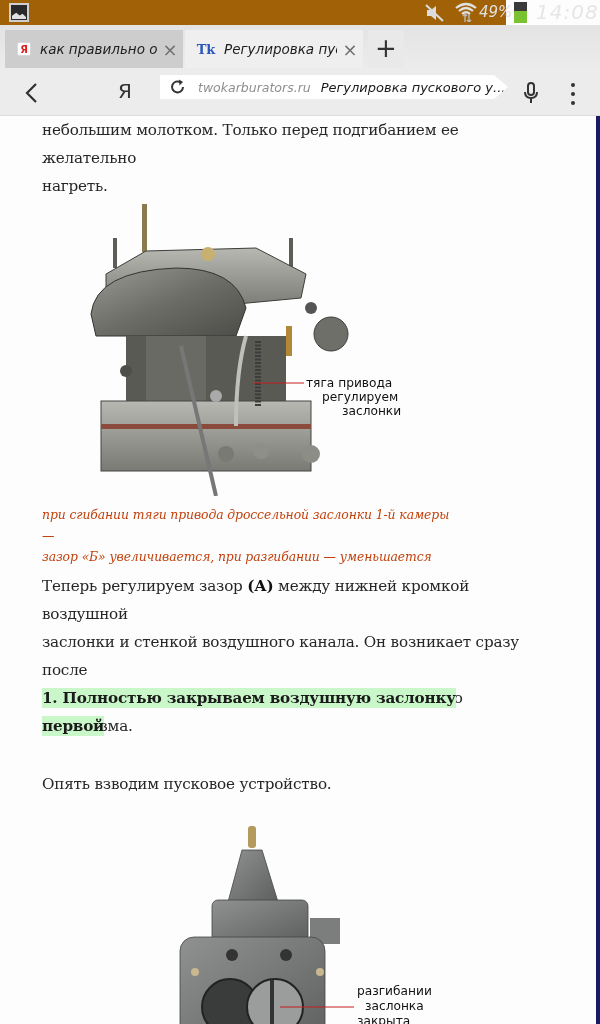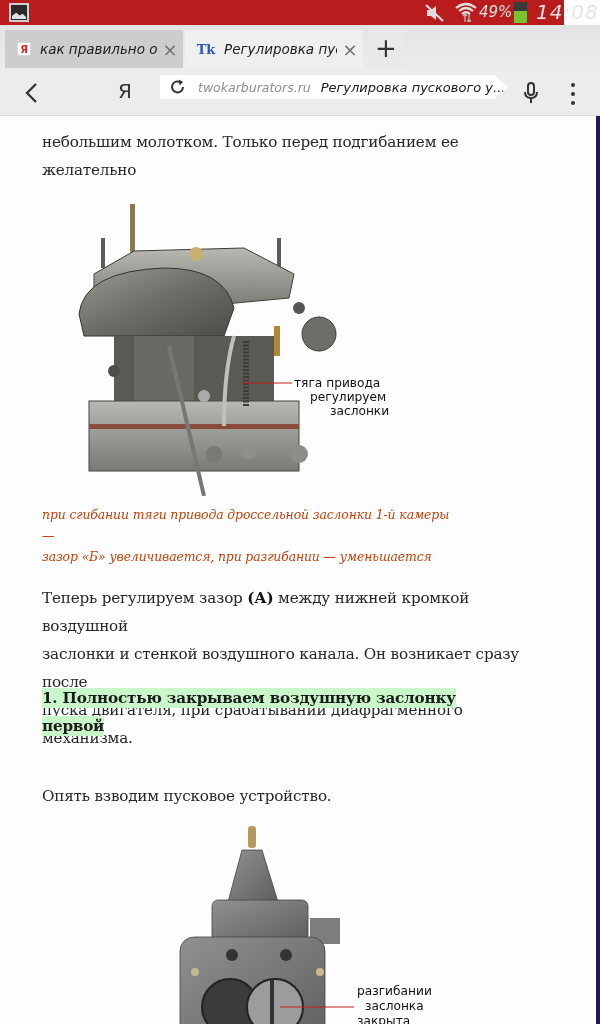--- a/index.html
+++ b/index.html
@@ -1,20 +1,20 @@
 <!DOCTYPE html>
 <html><head>
 <meta charset="utf-8">
 <style>
   * { box-sizing: border-box; margin: 0; padding: 0; }
   html, body { width: 600px; height: 1024px; overflow: hidden; background: #fdfdfd; }
   body { position: relative; font-family: "DejaVu Serif", serif; }
 
   
-  .status-bar { position: absolute; left: 0; top: 0; width: 564px; height: 25px; background: #b91c1c; color: #e8e8e8; }
+  .status-bar { position: absolute; left: 0; top: 0; width: 506px; height: 25px; background: #a16207; color: #e8e8e8; }
   .status-bar .gallery-icon { position: absolute; left: 9px; top: 3px; width: 20px; height: 19px; border: 2px solid #cfcfcf; background: #2a2a2a; overflow: hidden; }
   .status-bar .gallery-icon::after { content: ""; position: absolute; left: 1px; bottom: 1px; width: 14px; height: 7px; background: #e0e0e0; clip-path: polygon(0 100%, 0 55%, 30% 10%, 55% 50%, 75% 25%, 100% 70%, 100% 100%); }
   .status-bar .mute-icon { position: absolute; left: 424px; top: 4px; width: 20px; height: 18px; }
   .status-bar .wifi-icon { position: absolute; left: 455px; top: 2px; width: 22px; height: 20px; }
   .status-bar .battery-pct { position: absolute; left: 479px; top: 3px; font-family: "DejaVu Sans", sans-serif; font-style: italic; font-size: 15px; color: #e0e0e0; }
   .status-bar .battery-icon { position: absolute; left: 514px; top: 2px; width: 13px; height: 21px; background: #3a3a3a; }
   .status-bar .battery-icon .fill { position: absolute; left: 0; bottom: 0; width: 100%; height: 55%; background: #7ac231; }
   .status-bar .clock { position: absolute; left: 536px; top: 0px; font-family: "DejaVu Sans", sans-serif; font-size: 20px; color: #e6e6e6; letter-spacing: 1px; font-style: italic; font-weight: 300; }
 
   
@@ -38,21 +38,21 @@
   .url-field .domain { font-family: "DejaVu Sans", sans-serif; font-style: italic; font-size: 12.5px; color: #8e8e8e; margin-right: 10px; white-space: nowrap; }
   .url-field .page-title { font-family: "DejaVu Sans", sans-serif; font-style: italic; font-size: 13px; color: #1a1a1a; white-space: nowrap; overflow: hidden; }
   .toolbar .mic-button { position: absolute; left: 521px; top: 11px; width: 20px; height: 24px; }
   .toolbar .menu-button { position: absolute; left: 566px; top: 11px; width: 14px; height: 24px; }
   .toolbar .menu-button span { display: block; width: 4px; height: 4px; background: #333; border-radius: 50%; margin: 2px auto 5px; }
 
   
   .content { position: absolute; left: 0; top: 116px; width: 596px; height: 908px; background: #fdfdfd; overflow: hidden; }
   .scroll-rail { position: absolute; left: 596px; top: 116px; width: 4px; height: 908px; background: #1b1a64; }
 
-  .para { position: absolute; left: 42px; width: 510px; font-family: "DejaVu Serif", serif; font-size: 15.2px; line-height: 28px; color: #262626; letter-spacing: -0.2px; margin-top: 12px; }
+  .para { position: absolute; left: 42px; width: 510px; font-family: "DejaVu Serif", serif; font-size: 15.2px; line-height: 28px; color: #262626; letter-spacing: -0.2px; }
   .para b { font-weight: bold; color: #111; }
   .caption { position: absolute; left: 42px; width: 420px; font-family: "DejaVu Serif", serif; font-style: italic; font-size: 12.4px; line-height: 21px; color: #c2410c; letter-spacing: -0.1px; }
   .step-heading { position: absolute; left: 42px; width: 480px; font-family: "DejaVu Serif", serif; font-weight: bold; font-size: 15.2px; line-height: 28px; color: #1a1a1a; letter-spacing: -0.2px; }
   .step-heading span { background: #c9f7c9; box-decoration-break: clone; -webkit-box-decoration-break: clone; padding: 1px 0; }
 
   .figure { position: absolute; }
   .figure svg { display: block; }
   .label { position: absolute; font-family: "DejaVu Sans", sans-serif; font-size: 12.2px; line-height: 14px; color: #111; white-space: pre; }
 </style>
 </head>
@@ -114,23 +114,24 @@
       <span></span>
       <span></span>
       <span></span>
     </div>
 </div>
 
 <div class="content">
 
   <div class="para" style="top:0px;">
     <div>небольшим молотком. Только перед подгибанием ее желательно</div>
-  </div>
-
-  <div class="figure" style="left:74px; top:80px;">
+    <div>нагреть.</div>
+  </div>
+
+  <div class="figure" style="left:86px; top:80px;">
     <svg width="290" height="300" viewBox="0 0 290 300">
       <defs>
         <linearGradient id="metal1" x1="0" y1="0" x2="1" y2="1">
           <stop offset="0" stop-color="#9a9a94"></stop>
           <stop offset="0.5" stop-color="#6d6d68"></stop>
           <stop offset="1" stop-color="#4c4c48"></stop>
         </linearGradient>
         <linearGradient id="metal2" x1="0" y1="0" x2="0" y2="1">
           <stop offset="0" stop-color="#b8b8b2"></stop>
           <stop offset="1" stop-color="#7a7a75"></stop>

